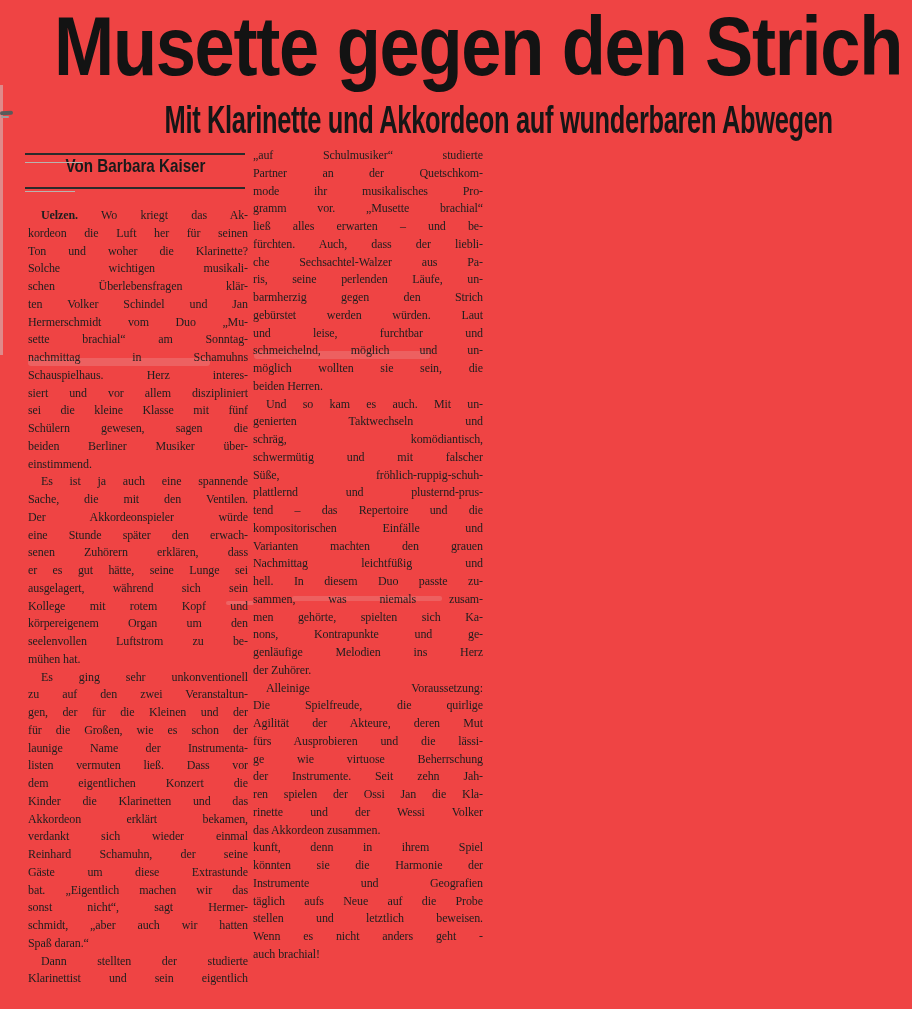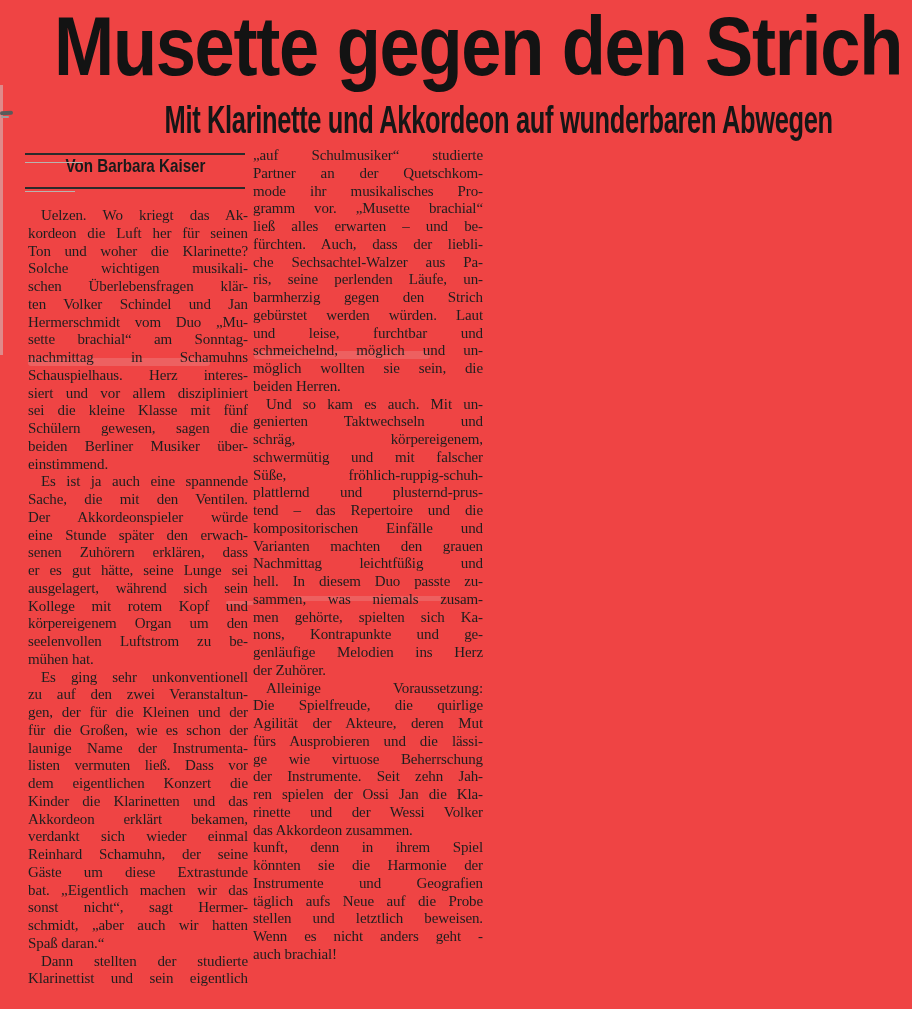--- a/index.html
+++ b/index.html
@@ -57,37 +57,37 @@
     transform: scaleX(0.8);
     color: #1a1a1a;
   }
   .rule-echo { position: absolute; background: #b9b3ae; height: 1px; }
   .rule-echo.top { left: 25px; top: 162px; width: 58px; }
   .rule-echo.bottom { left: 25px; top: 191px; width: 50px; }
 
   
   .col {
     position: absolute;
-    font-size: 15px;
+    font-size: 12px;
     line-height: 17.75px;
     letter-spacing: -0.1px;
     z-index: 2;
   }
   .col-left  { left: 28px;  top: 207px; width: 220px; }
   .col-right { left: 253px; top: 147px; width: 230px; }
   .line {
     height: 17.75px;
     overflow: hidden;
     text-align: justify;
     text-align-last: justify;
     text-justify: inter-word;
   }
   .line.last { text-align-last: left; }
   .line.indent { text-indent: 13px; }
-  .line b { font-weight: normal; }
+  .line b { font-weight: bold; }
 
   
   .artifact { position: absolute; z-index: 1; }
   .mark-dash { left: 0; top: 111px; width: 13px; height: 4px; background: #5a5a5a; border-radius: 2px; transform: rotate(-3deg); }
   .mark-dash2 { left: 1px; top: 116px; width: 8px; height: 2px; background: #9d9d9d; border-radius: 1px; }
   .edge-smudge { left: 0; top: 85px; width: 3px; height: 270px; background: #cfcfcf; opacity: 0.5; }
   .pink1 { left: 28px;  top: 358px; width: 182px; height: 8px; background: #e89f9f; opacity: 0.32; border-radius: 3px; }
   .pink2 { left: 254px; top: 351px; width: 176px; height: 8px; background: #e8a8a8; opacity: 0.28; border-radius: 3px; }
   .pink3 { left: 292px; top: 596px; width: 150px; height: 5px; background: #e8b0b0; opacity: 0.26; border-radius: 2px; }
   .pink4 { left: 226px; top: 601px; width: 28px; height: 4px; background: #e8b0b0; opacity: 0.3; border-radius: 2px; }
@@ -174,21 +174,21 @@
       <div class="line">che Sechsachtel-Walzer aus Pa-</div>
       <div class="line">ris, seine perlenden Läufe, un-</div>
       <div class="line">barmherzig gegen den Strich</div>
       <div class="line">gebürstet werden würden. Laut</div>
       <div class="line">und leise, furchtbar und</div>
       <div class="line">schmeichelnd, möglich und un-</div>
       <div class="line">möglich wollten sie sein, die</div>
       <div class="line last">beiden Herren.</div>
       <div class="line indent">Und so kam es auch. Mit un-</div>
       <div class="line">genierten Taktwechseln und</div>
-      <div class="line">schräg, körpereigenem,</div>
+      <div class="line">schräg, komödiantisch,</div>
       <div class="line">schwermütig und mit falscher</div>
       <div class="line">Süße, fröhlich-ruppig-schuh-</div>
       <div class="line">plattlernd und plusternd-prus-</div>
       <div class="line">tend – das Repertoire und die</div>
       <div class="line">kompositorischen Einfälle und</div>
       <div class="line">Varianten machten den grauen</div>
       <div class="line">Nachmittag leichtfüßig und</div>
       <div class="line">hell. In diesem Duo passte zu-</div>
       <div class="line">sammen, was niemals zusam-</div>
       <div class="line">men gehörte, spielten sich Ka-</div>

